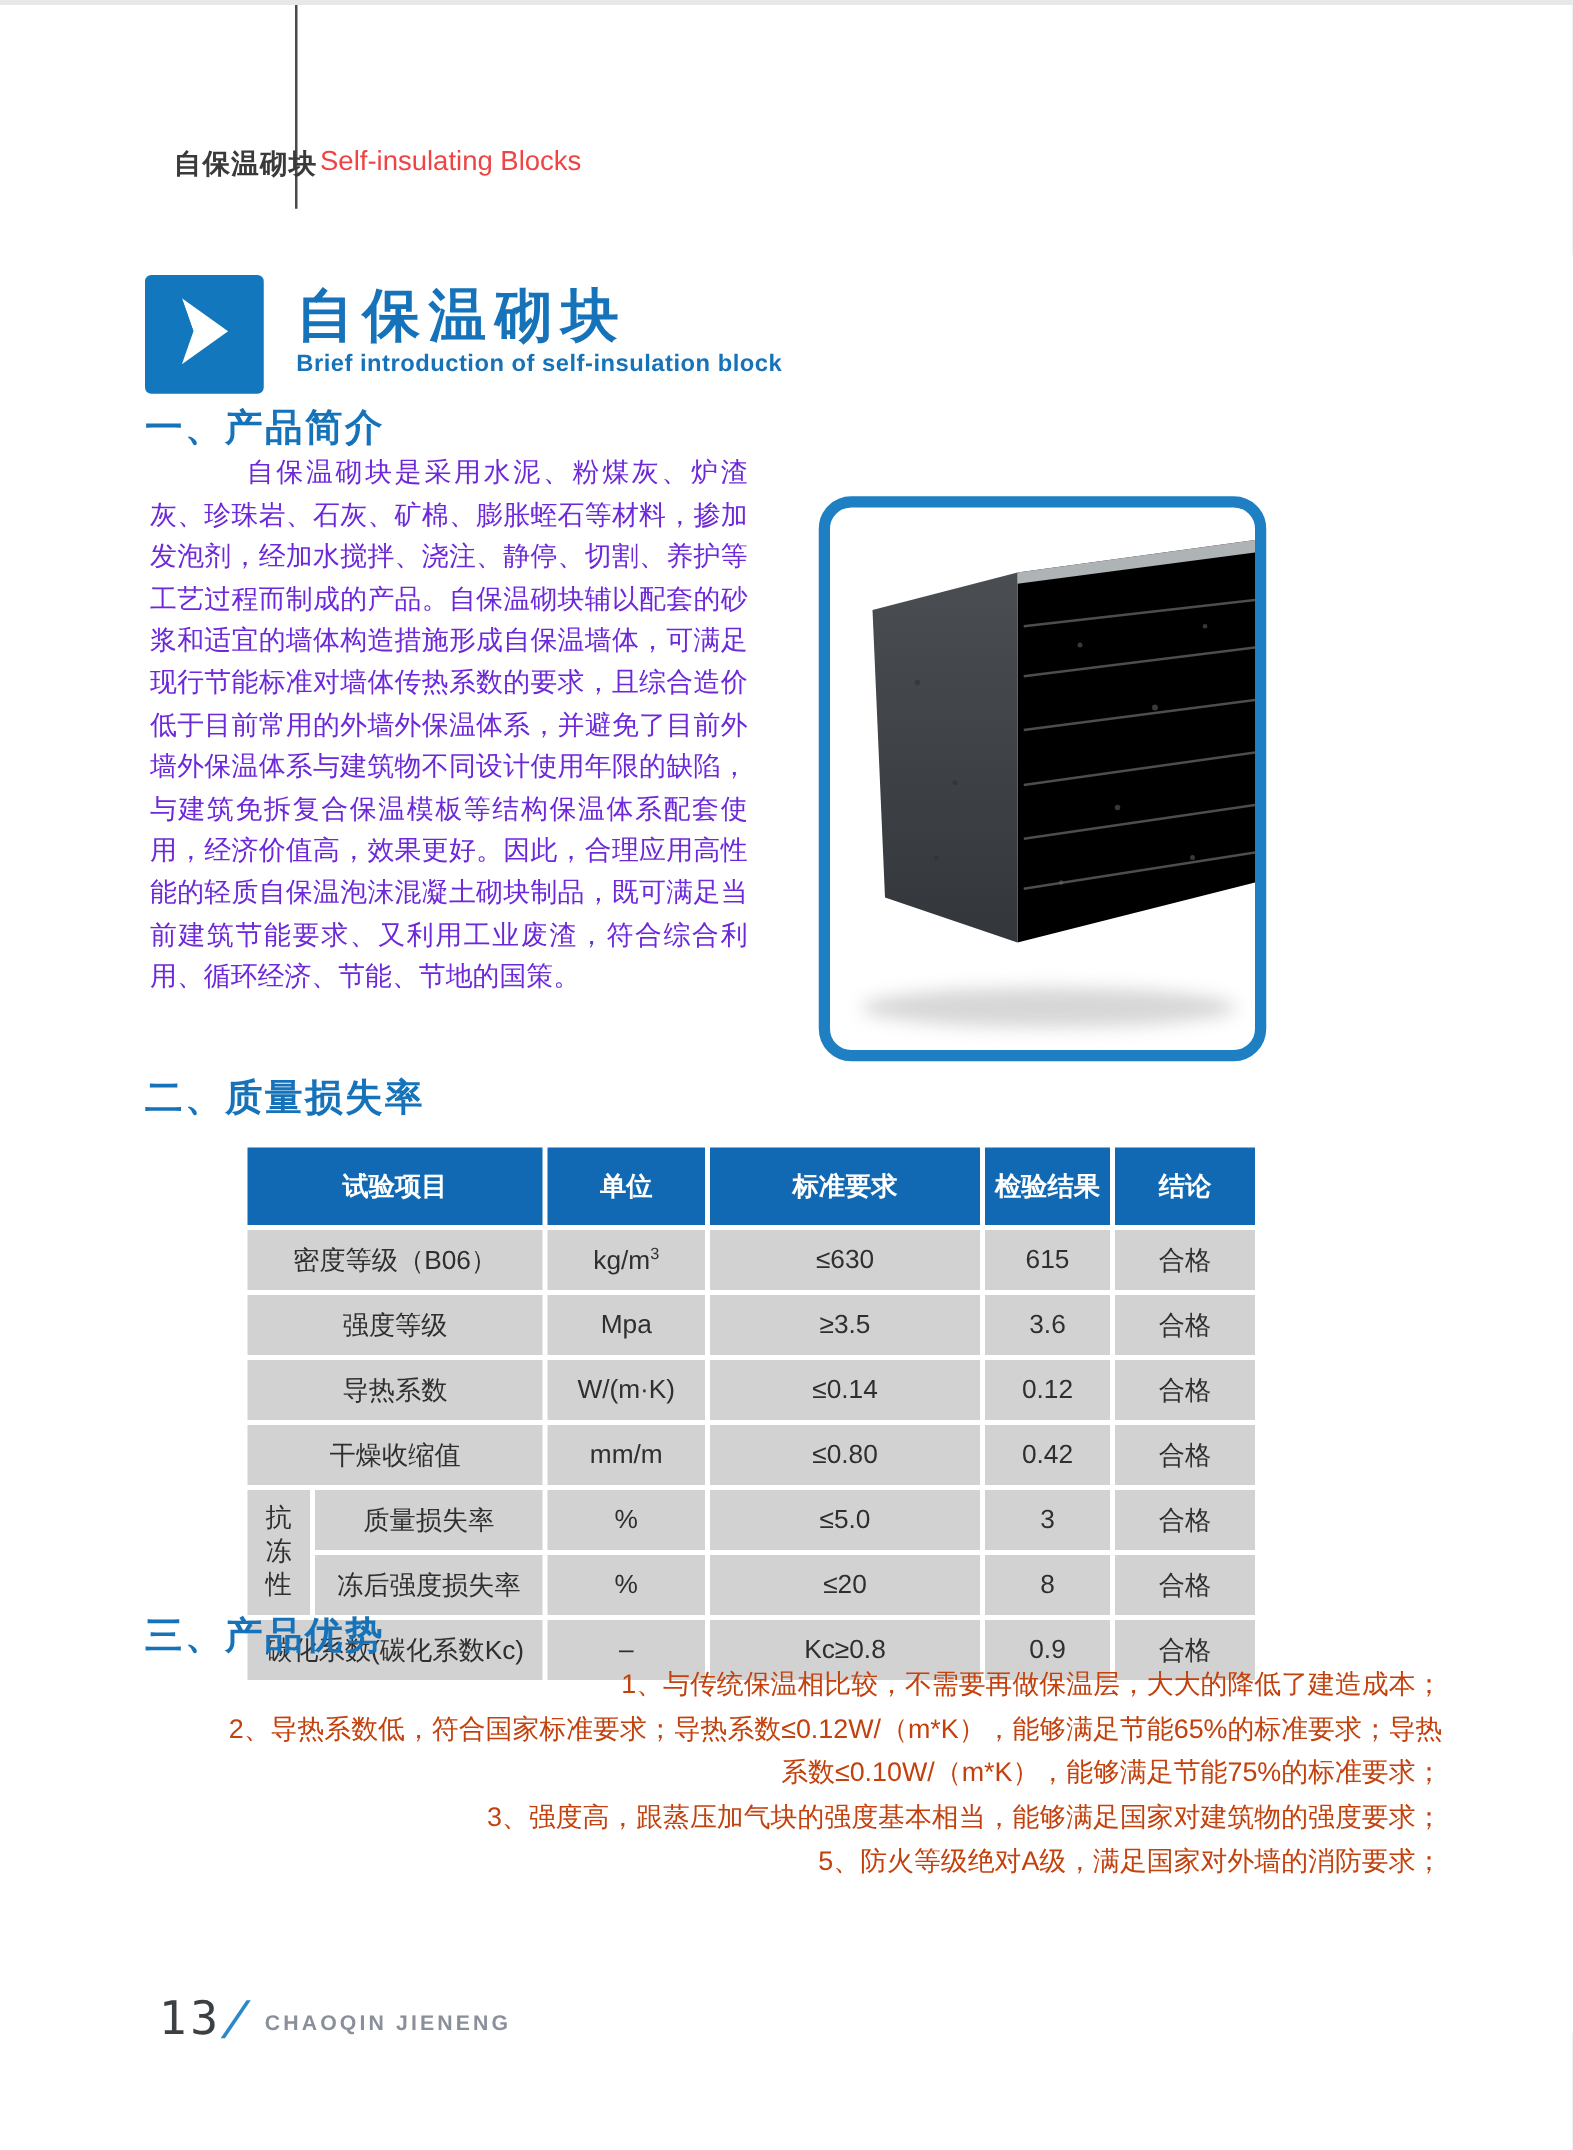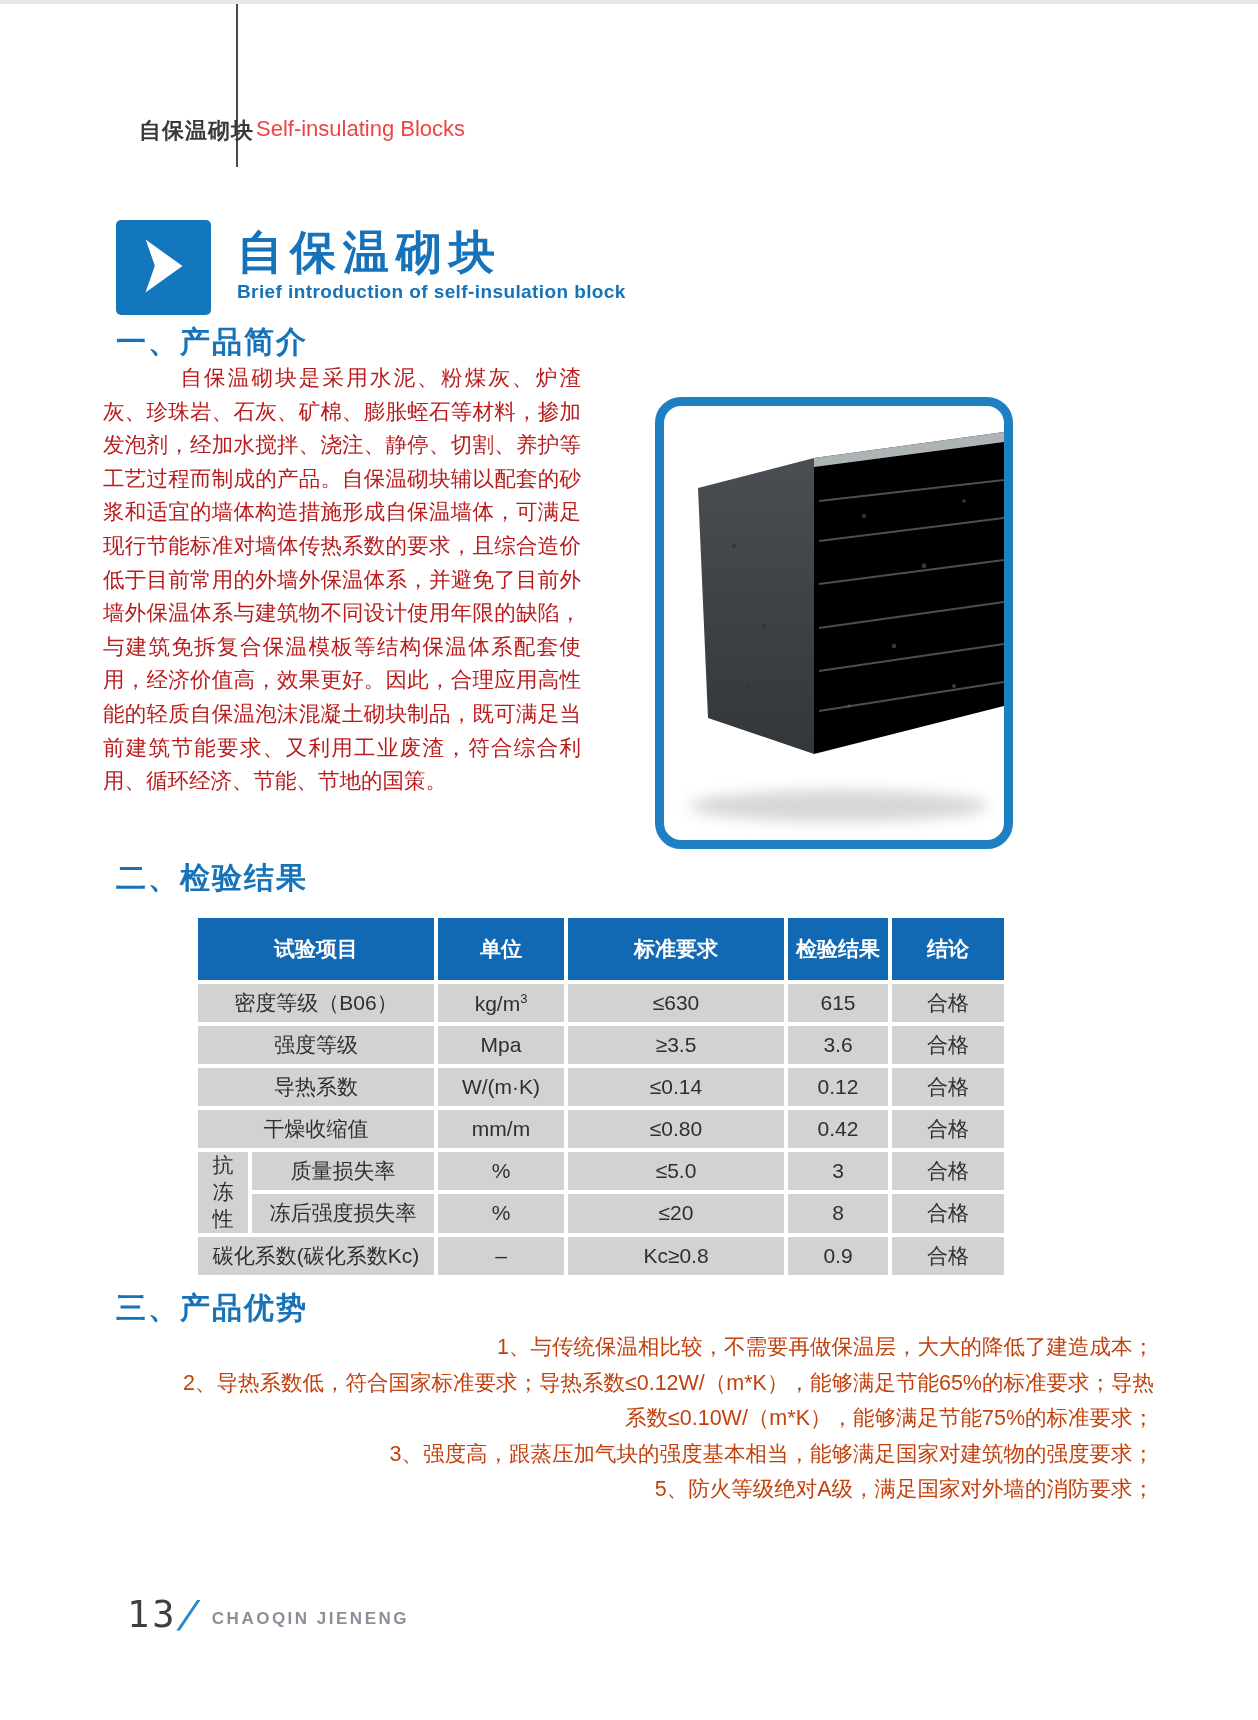--- a/index.html
+++ b/index.html
@@ -17,33 +17,33 @@
   .logo-text{margin-left:26px;padding-top:8px;}
   .logo-title{font-size:46px;font-weight:bold;color:#1673b9;letter-spacing:7px;line-height:1.05;}
   .logo-sub{font-size:19px;font-weight:bold;color:#1673b9;margin-top:5px;letter-spacing:0.4px;}
 
   
   .sec-head{position:absolute;left:116px;font-family:"Liberation Serif","DejaVu Serif",serif;
             font-size:30px;font-weight:bold;color:#1673b9;letter-spacing:2px;}
   .s1{top:318px;} .s2{top:854px;} .s3{top:1284px;text-align:right;}
 
   
-  .para{position:absolute;left:103px;top:358px;width:478px;font-size:21.5px;line-height:33.6px;
-        color:#b91c1c;text-align:justify;text-indent:3.6em;}
+  .para{position:absolute;left:120px;top:358px;width:478px;font-size:21.5px;line-height:33.6px;
+        color:#6d28d9;text-align:justify;text-indent:3.6em;}
 
   
   .img-box{position:absolute;left:655px;top:393px;width:358px;height:452px;box-sizing:border-box;
            border:9px solid #1e7fc2;border-radius:26px;background:#fff;overflow:hidden;}
   .img-box svg{display:block;width:100%;height:100%;}
 
   
   .tbl-wrap{position:absolute;left:194px;top:910px;}
   table.params{border-collapse:separate;border-spacing:4px;font-size:21px;}
   table.params th{background:#1269b3;color:#ffffff;font-weight:600;height:38px;text-align:center;padding:12px 6px;font-size:21px;}
-  table.params td{background:#d2d2d2;color:#2f2f2f;height:38px;text-align:center;padding:0 6px;}
+  table.params td{background:#d2d2d2;color:#2f2f2f;height:48px;text-align:center;padding:0 6px;}
   td.vcell span{display:inline-block;width:1.12em;word-break:break-all;line-height:1.28;text-align:center;}
   table.params sup{font-size:13px;}
 
   
   .adv-list{position:absolute;left:116px;top:1326px;width:1038px;font-size:21.5px;line-height:35.5px;color:#c2410c;text-align:right;}
   .adv-list .li{text-indent:48px;}
 
   
   .footer{position:absolute;left:127px;top:1592px;display:flex;align-items:flex-end;}
   .pg-num{font-family:"DejaVu Sans Mono","Liberation Mono",monospace;font-size:37px;color:#3c4043;letter-spacing:3px;line-height:1;}
@@ -115,21 +115,21 @@
           <circle cx="185" cy="300" r="1.8"></circle>
       </g>
       <g fill="#2a2e32" opacity="0.55">
         <circle cx="70" cy="140" r="2.2"></circle>
           <circle cx="100" cy="220" r="2"></circle>
           <circle cx="85" cy="280" r="1.8"></circle>
       </g>
     </svg>
   </div>
 
-  <div class="sec-head s2">二、检验结果</div>
+  <div class="sec-head s2">二、质量损失率</div>
 
   <div class="tbl-wrap">
     <table class="params">
       <colgroup>
         <col style="width:50px">
           <col style="width:182px">
           <col style="width:126px">
         <col style="width:216px">
           <col style="width:100px">
           <col style="width:112px">

